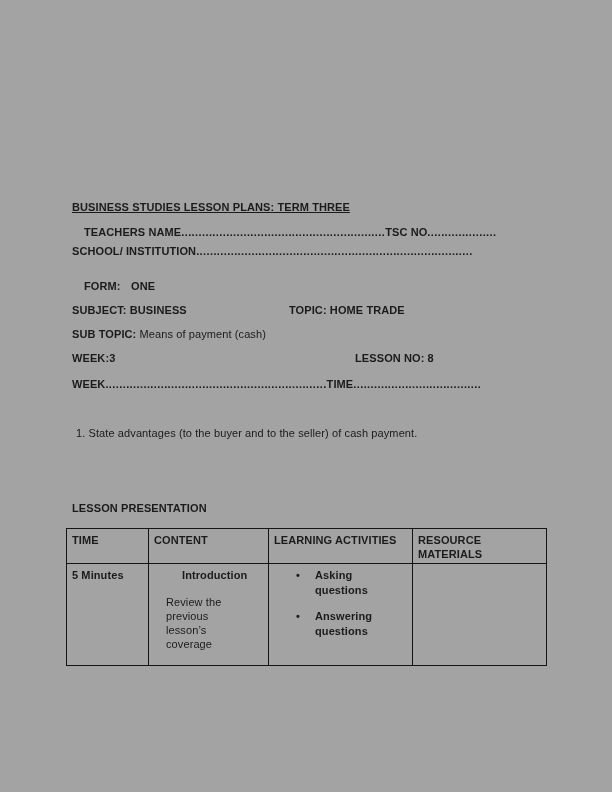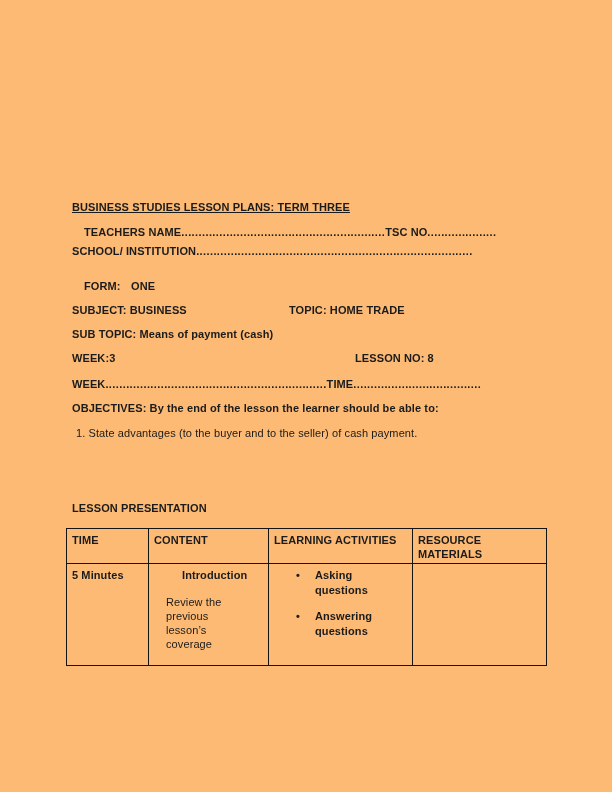--- a/index.html
+++ b/index.html
@@ -4,35 +4,35 @@
 <style>
   html, body {
     margin: 0;
     padding: 0;
     background: #ffffff;
   }
   .page {
     position: relative;
     width: 612px;
     height: 792px;
-    background: #fdba74;
+    background: #a3a3a3;
     font-family: "Liberation Sans", sans-serif;
     color: #1b1b1b;
     overflow: hidden;
   }
   .line {
     position: absolute;
     left: 72px;
     font-size: 11px;
     line-height: 14px;
     white-space: nowrap;
     font-weight: bold;
     letter-spacing: 0.1px;
   }
-  .line .reg { font-weight: bold; }
+  .line .reg { font-weight: normal; }
   .dotline {
     max-width: 432px;
     overflow: hidden;
   }
   .dots { letter-spacing: 0.4px; }
   .title-underline { text-decoration: underline; }
   .abs { position: absolute; top: 0; }
   .pos-one      { left: 47px; }
   .pos-topic    { left: 217px; }
   .pos-lessonno { left: 283px; }
@@ -124,23 +124,20 @@
 
   <div class="line" style="top:351px;">
     <span>WEEK:3</span>
     <span class="abs pos-lessonno">LESSON NO: 8</span>
   </div>
 
   <div class="line dotline" style="top:377px;">
     <span>WEEK</span><span class="dots">................................................................</span><span>TIME</span><span class="dots">.....................................</span>
   </div>
 
-  <div class="line" style="top:401px;">
-    <span>OBJECTIVES:</span><span class="reg"> By the end of the lesson the learner should be able to:</span>
-  </div>
 
   <div class="line objective-item" style="top:426px;">1. State advantages (to the buyer and to the seller) of cash payment.</div>
 
   <div class="line" style="top:501px;">LESSON PRESENTATION</div>
 
   <table class="lesson-table">
     <colgroup>
       <col style="width:82px">
       <col style="width:120px">
       <col style="width:144px">

